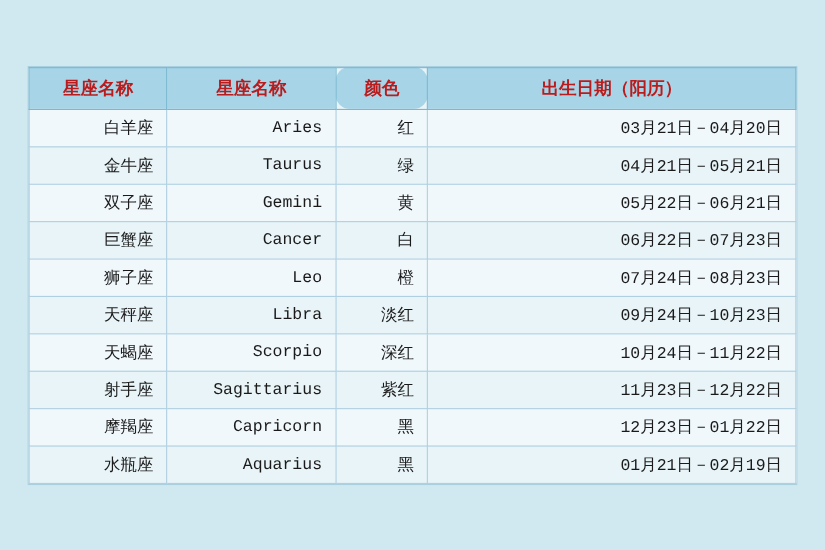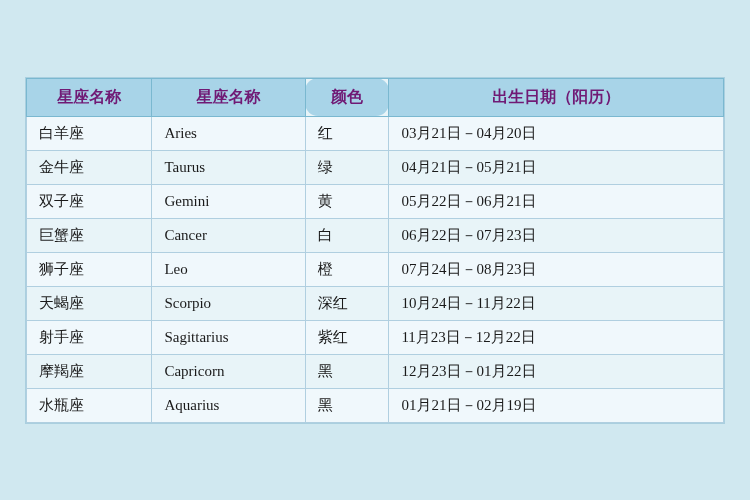--- a/index.html
+++ b/index.html
@@ -33,37 +33,38 @@
     thead tr {
       background-color: #a8d4e8;
     }
 
     thead th {
       border: 1px solid #7ab8d0;
       padding: 8px 12px;
       text-align: center;
       font-size: 16px;
       font-weight: bold;
-      color: #701a75;
+      color: #b91c1c;
     }
 
     tbody tr {
       background-color: #f0f8fc;
     }
 
     tbody tr:nth-child(even) {
       background-color: #e8f4f8;
     }
 
     tbody td {
       border: 1px solid #b0cfe0;
       padding: 7px 12px;
-      text-align: left;
+      text-align: right;
       font-size: 15px;
       color: #1a1a1a;
+      font-family: Liberation Mono, monospace;
     }
 
     .col-chinese { width: 18%; }
     .col-english { width: 22%; }
     .col-color   { width: 12%; border-radius: 13px; }
     .col-date    { width: 48%; }
   </style>
 </head>
 <body>
 
@@ -102,20 +103,26 @@
           <td>白</td>
           <td>06月22日－07月23日</td>
         </tr>
         <tr>
           <td>狮子座</td>
           <td>Leo</td>
           <td>橙</td>
           <td>07月24日－08月23日</td>
         </tr>
         <tr>
+          <td>天秤座</td>
+          <td>Libra</td>
+          <td>淡红</td>
+          <td>09月24日－10月23日</td>
+        </tr>
+        <tr>
           <td>天蝎座</td>
           <td>Scorpio</td>
           <td>深红</td>
           <td>10月24日－11月22日</td>
         </tr>
         <tr>
           <td>射手座</td>
           <td>Sagittarius</td>
           <td>紫红</td>
           <td>11月23日－12月22日</td>

